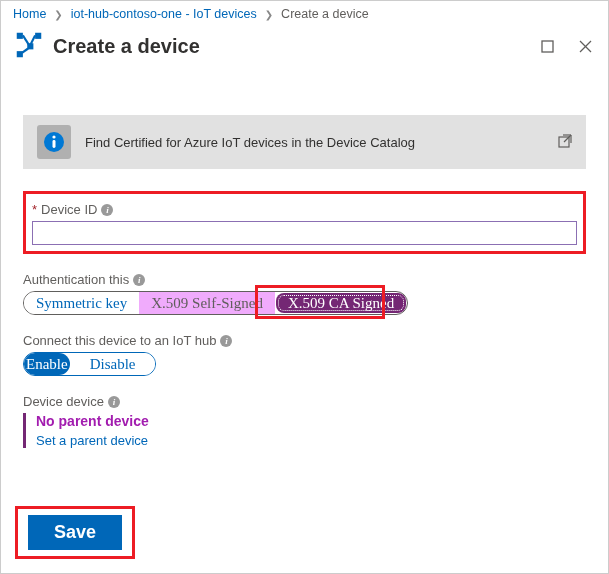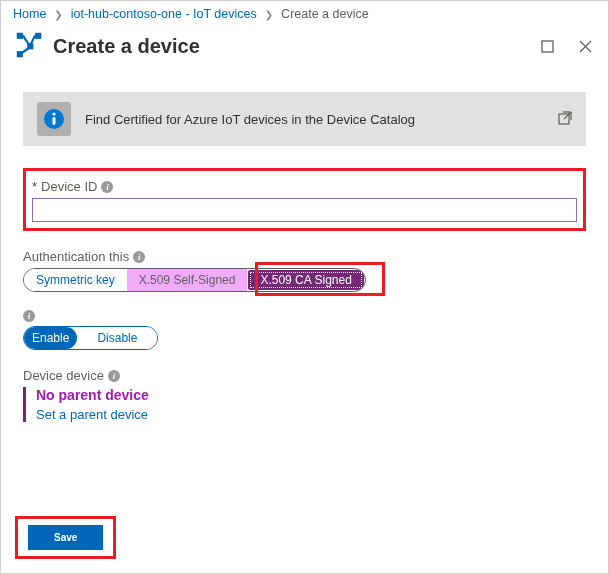--- a/index.html
+++ b/index.html
@@ -33,20 +33,21 @@
   .header .title { font-size: 20px; font-weight: 600; color: #323130; flex: 1; }
   .win-btn { width: 18px; height: 18px; display: flex; align-items: center; justify-content: center; cursor: pointer; color: #605e5c; margin-left: 10px; }
   .content { padding: 20px 22px 0 22px; }
   .info-bar {
     background: #e1e1e1;
     display: flex;
     align-items: center;
     padding: 10px 14px;
     gap: 14px;
     margin-bottom: 22px;
+    margin-top: 23px;
   }
   .info-bar .info-icon {
     width: 34px; height: 34px; background: #b0b0b0; border-radius: 3px;
     display: flex; align-items: center; justify-content: center;
   }
   .info-bar .info-text { flex: 1; font-size: 13px; color: #323130; }
   .info-bar .ext-icon { color: #605e5c; cursor: pointer; }
   .field-group { margin-bottom: 18px; }
   .field-label { font-size: 13px; color: #605e5c; margin-bottom: 4px; display: flex; align-items: center; gap: 4px; }
   .req { color: #a4262c; }
@@ -57,41 +58,41 @@
   }
   .text-input {
     width: 100%; height: 24px; border: 1px solid #8b6fb3; background: #fff;
     padding: 2px 6px; font-size: 13px; outline: none;
   }
   .hl-red { border: 3px solid #ed1c24; padding: 4px; }
   .hl-red.device-id { padding: 8px 6px 6px 6px; margin-bottom: 18px; }
   .pill-group {
     display: inline-flex; border: 1px solid #605e5c; border-radius: 14px; overflow: hidden; height: 24px; align-items: stretch;
   }
-  .pill { padding: 3px 12px; font-size: 12px; display: flex; align-items: center; cursor: pointer; white-space: nowrap; }
+  .pill { padding: 3px 12px; font-size: 15px; display: flex; align-items: center; cursor: pointer; white-space: nowrap; font-family: Liberation Serif, serif; }
   .pill.link { color: #0067b8; background: #fff; }
   .pill.muted { color: #605e5c; background: #f0abfc; }
-  .pill.selected { background: #742774; color: #fff; border-radius: 2px; margin: 1px; }
+  .pill.selected { background: #742774; color: #fff; border-radius: 8px; margin: 1px; }
   .pill.selected.focus { outline: 1px dotted #fff; outline-offset: -3px; }
   .pill-group.conn { border-color: #0067b8; }
-  .pill.enable { background: #0067b8; color: #fff; border-radius: 12px; padding: 3px 8px; }
+  .pill.enable { background: #0067b8; color: #fff; border-radius: 12px; padding: 3px 2px; }
   .pill.disable { color: #0067b8; background: #fff; padding: 3px 20px; }
   .auth-row { display: flex; align-items: center; gap: 0; position: relative; }
   .auth-highlight {
     border: 3px solid #ed1c24; position: absolute; left: 232px; top: -6px; width: 130px; height: 34px; pointer-events: none;
   }
   .parent-box { border-left: 3px solid #742774; padding-left: 10px; margin-top: 4px; }
   .parent-box .none { font-weight: 700; font-size: 14px; color: #a21caf; margin-bottom: 4px; }
   .parent-box .setlink { color: #0067b8; font-size: 13px; cursor: pointer; }
   .bottom-bar {
     position: absolute; bottom: 14px; left: 14px;
   }
   .save-wrap { border: 3px solid #ed1c24; padding: 6px 10px; display: inline-block; }
   .save-btn {
-    background: #0067b8; color: #fff; border: none; padding: 7px 26px; font-size: 10px; font-weight: 600; cursor: pointer;
+    background: #0067b8; color: #fff; border: none; padding: 7px 26px; font-size: 18px; font-weight: 600; cursor: pointer;
   }
 </style>
 </head>
 <body>
 
 <div class="breadcrumb">
   <a>Home</a>
   <span class="chevron">❯</span>
   <a>iot-hub-contoso-one - IoT devices</a>
   <span class="chevron">❯</span>
@@ -166,20 +167,21 @@
         <div class="pill link">Symmetric key</div>
         <div class="pill muted">X.509 Self-Signed</div>
         <div class="pill selected focus">X.509 CA Signed</div>
       </div>
       <div class="auth-highlight"></div>
     </div>
   </div>
 
   <div class="field-group">
     <div class="field-label">
+      <span>Connect this device to an IoT hub</span>
       <span class="info-dot">i</span>
     </div>
     <div class="pill-group conn">
       <div class="pill enable">Enable</div>
       <div class="pill disable">Disable</div>
     </div>
   </div>
 
   <div class="field-group">
     <div class="field-label">

